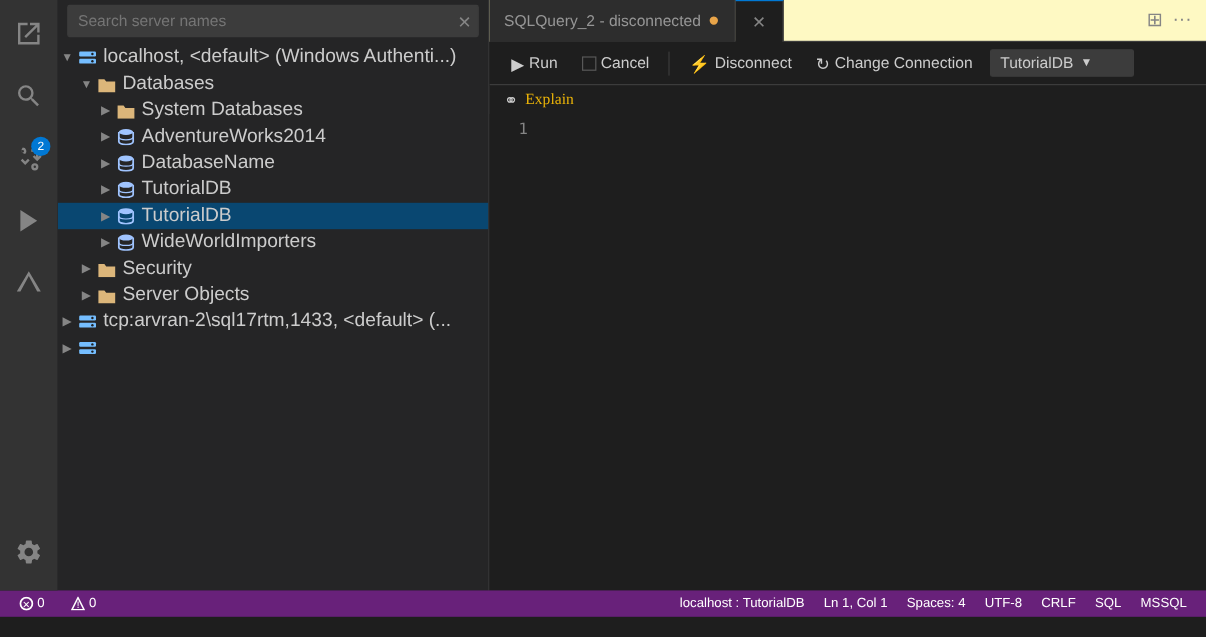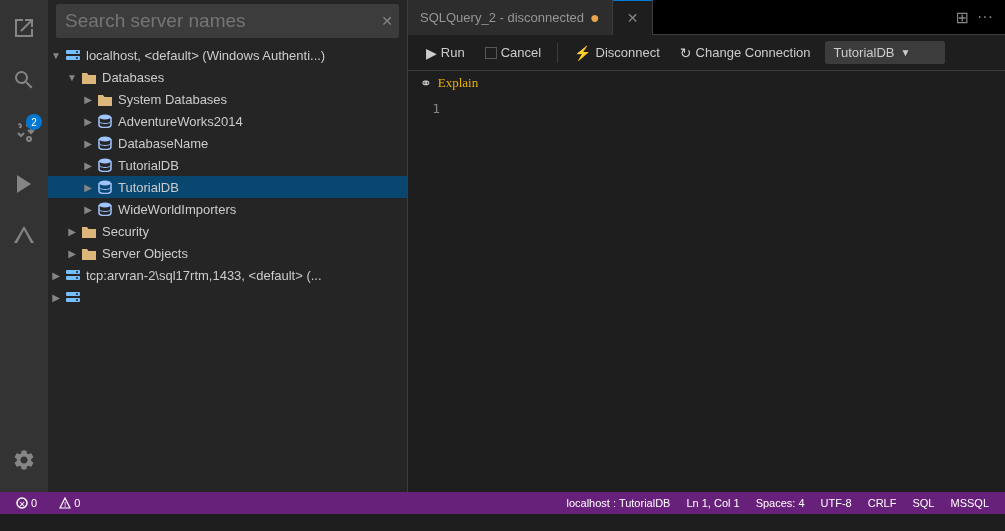--- a/index.html
+++ b/index.html
@@ -39,50 +39,50 @@
       letter-spacing: 0.08em; text-transform: uppercase;
     }
     .sidebar-header-icons { display: flex; gap: 4px; }
     .sidebar-header-icon { color: #858585; cursor: pointer; font-size: 16px; padding: 2px; }
 
     .search-bar {
       margin: 4px 8px 4px 8px; position: relative;
     }
     .search-input {
       width: 100%; background: #3c3c3c; border: 1px solid #3c3c3c; color: #cccccc;
-      padding: 5px 28px 5px 8px; font-size: 19px; outline: none; border-radius: 2px;
+      padding: 5px 28px 5px 8px; font-size: 13px; outline: none; border-radius: 2px;
     }
     .search-clear {
       position: absolute; right: 6px; top: 50%; transform: translateY(-50%);
       color: #858585; cursor: pointer; font-size: 14px;
     }
 
     .tree { flex: 1; overflow-y: auto; padding: 2px 0; }
     .tree-item {
       display: flex; align-items: center; height: 22px; padding-left: 0;
       cursor: pointer; user-select: none; white-space: nowrap;
     }
     .tree-item.highlighted { background: #094771; }
 
     .tree-indent { display: inline-block; width: 16px; flex-shrink: 0; }
     .tree-arrow {
       width: 16px; height: 22px; display: flex; align-items: center; justify-content: center;
       flex-shrink: 0; color: #858585; font-size: 10px;
     }
     .tree-icon { width: 18px; height: 18px; flex-shrink: 0; display: flex; align-items: center; justify-content: center; margin-right: 4px; }
-    .tree-label { font-size: 13px; color: #cccccc; }
+    .tree-label { font-size: 16px; color: #cccccc; }
 
     
     .editor-area {
       flex: 1; background: #1e1e1e; display: flex; flex-direction: column;
     }
 
     
     .tab-bar {
-      display: flex; background: #000000; border-bottom: 1px solid #3c3c3c;
+      display: flex; background: #fef9c3; border-bottom: 1px solid #3c3c3c;
       height: 35px; align-items: stretch;
     }
     .tab {
       display: flex; align-items: center; padding: 0 12px; height: 35px;
       border-right: 1px solid #3c3c3c; cursor: pointer; font-size: 13px;
       color: #969696; background: #2d2d2d; gap: 6px; position: relative; white-space: nowrap;
     }
     .tab.active { background: #1e1e1e; color: #ffffff; border-top: 1px solid #0078d4; border-bottom: none; }
     .tab-dot { color: #e8a449; font-size: 16px; line-height: 1; }
     .tab-close { color: #858585; font-size: 14px; cursor: pointer; padding: 2px; }

